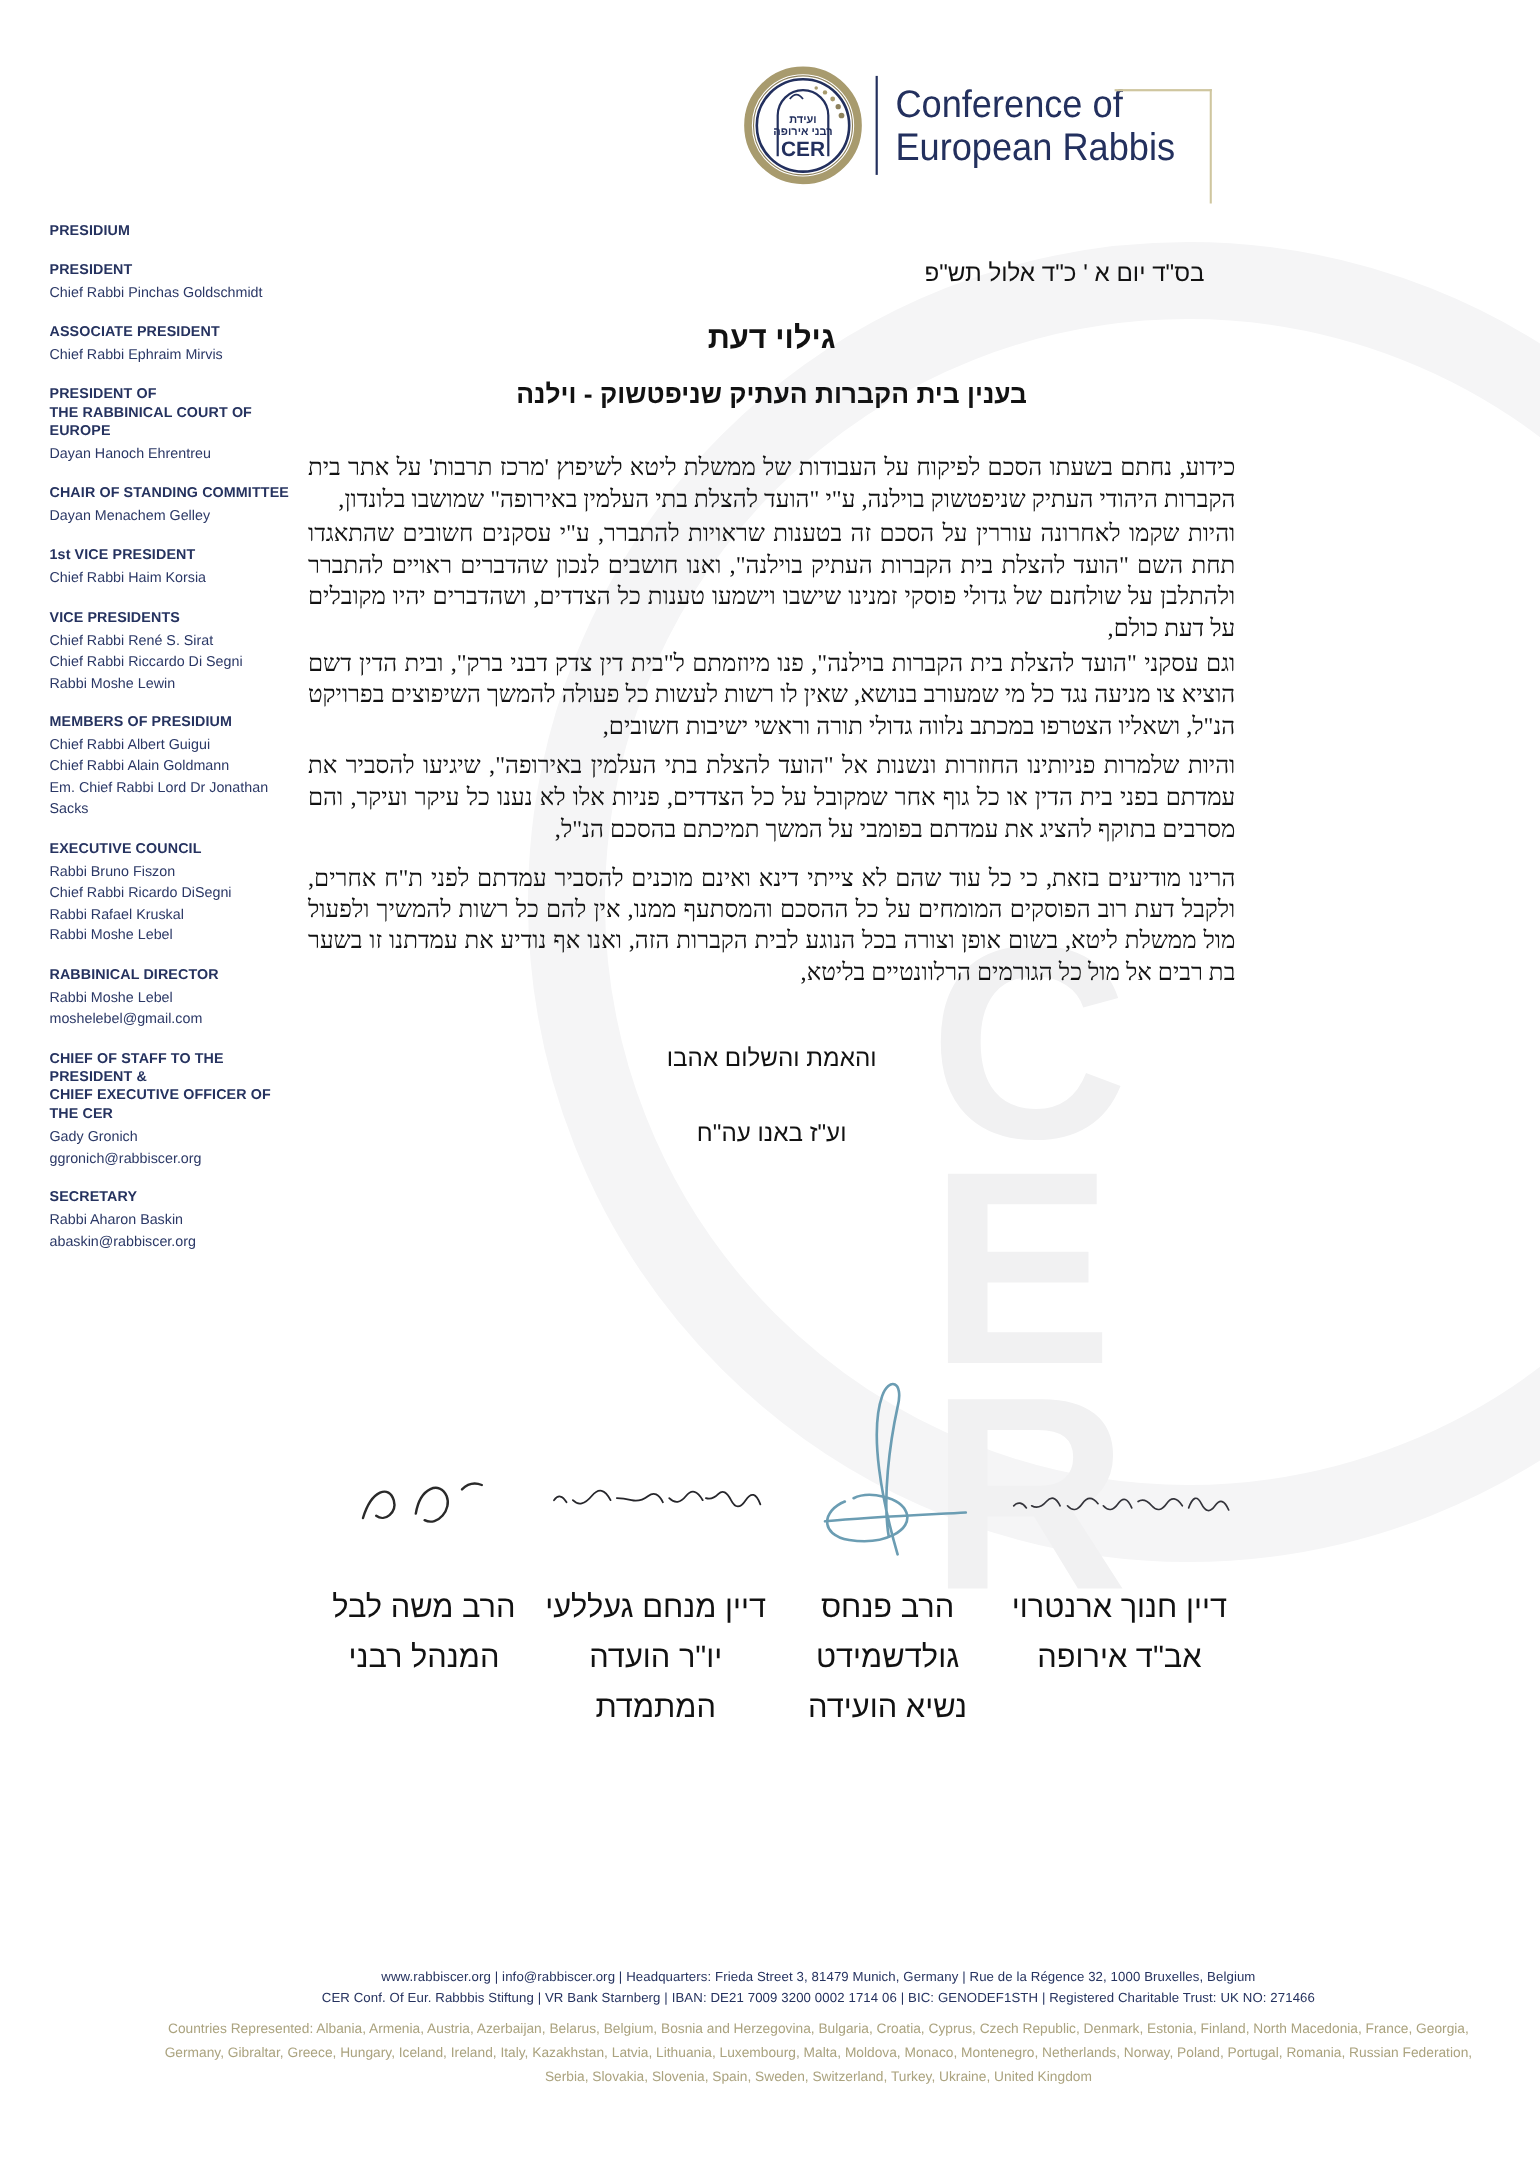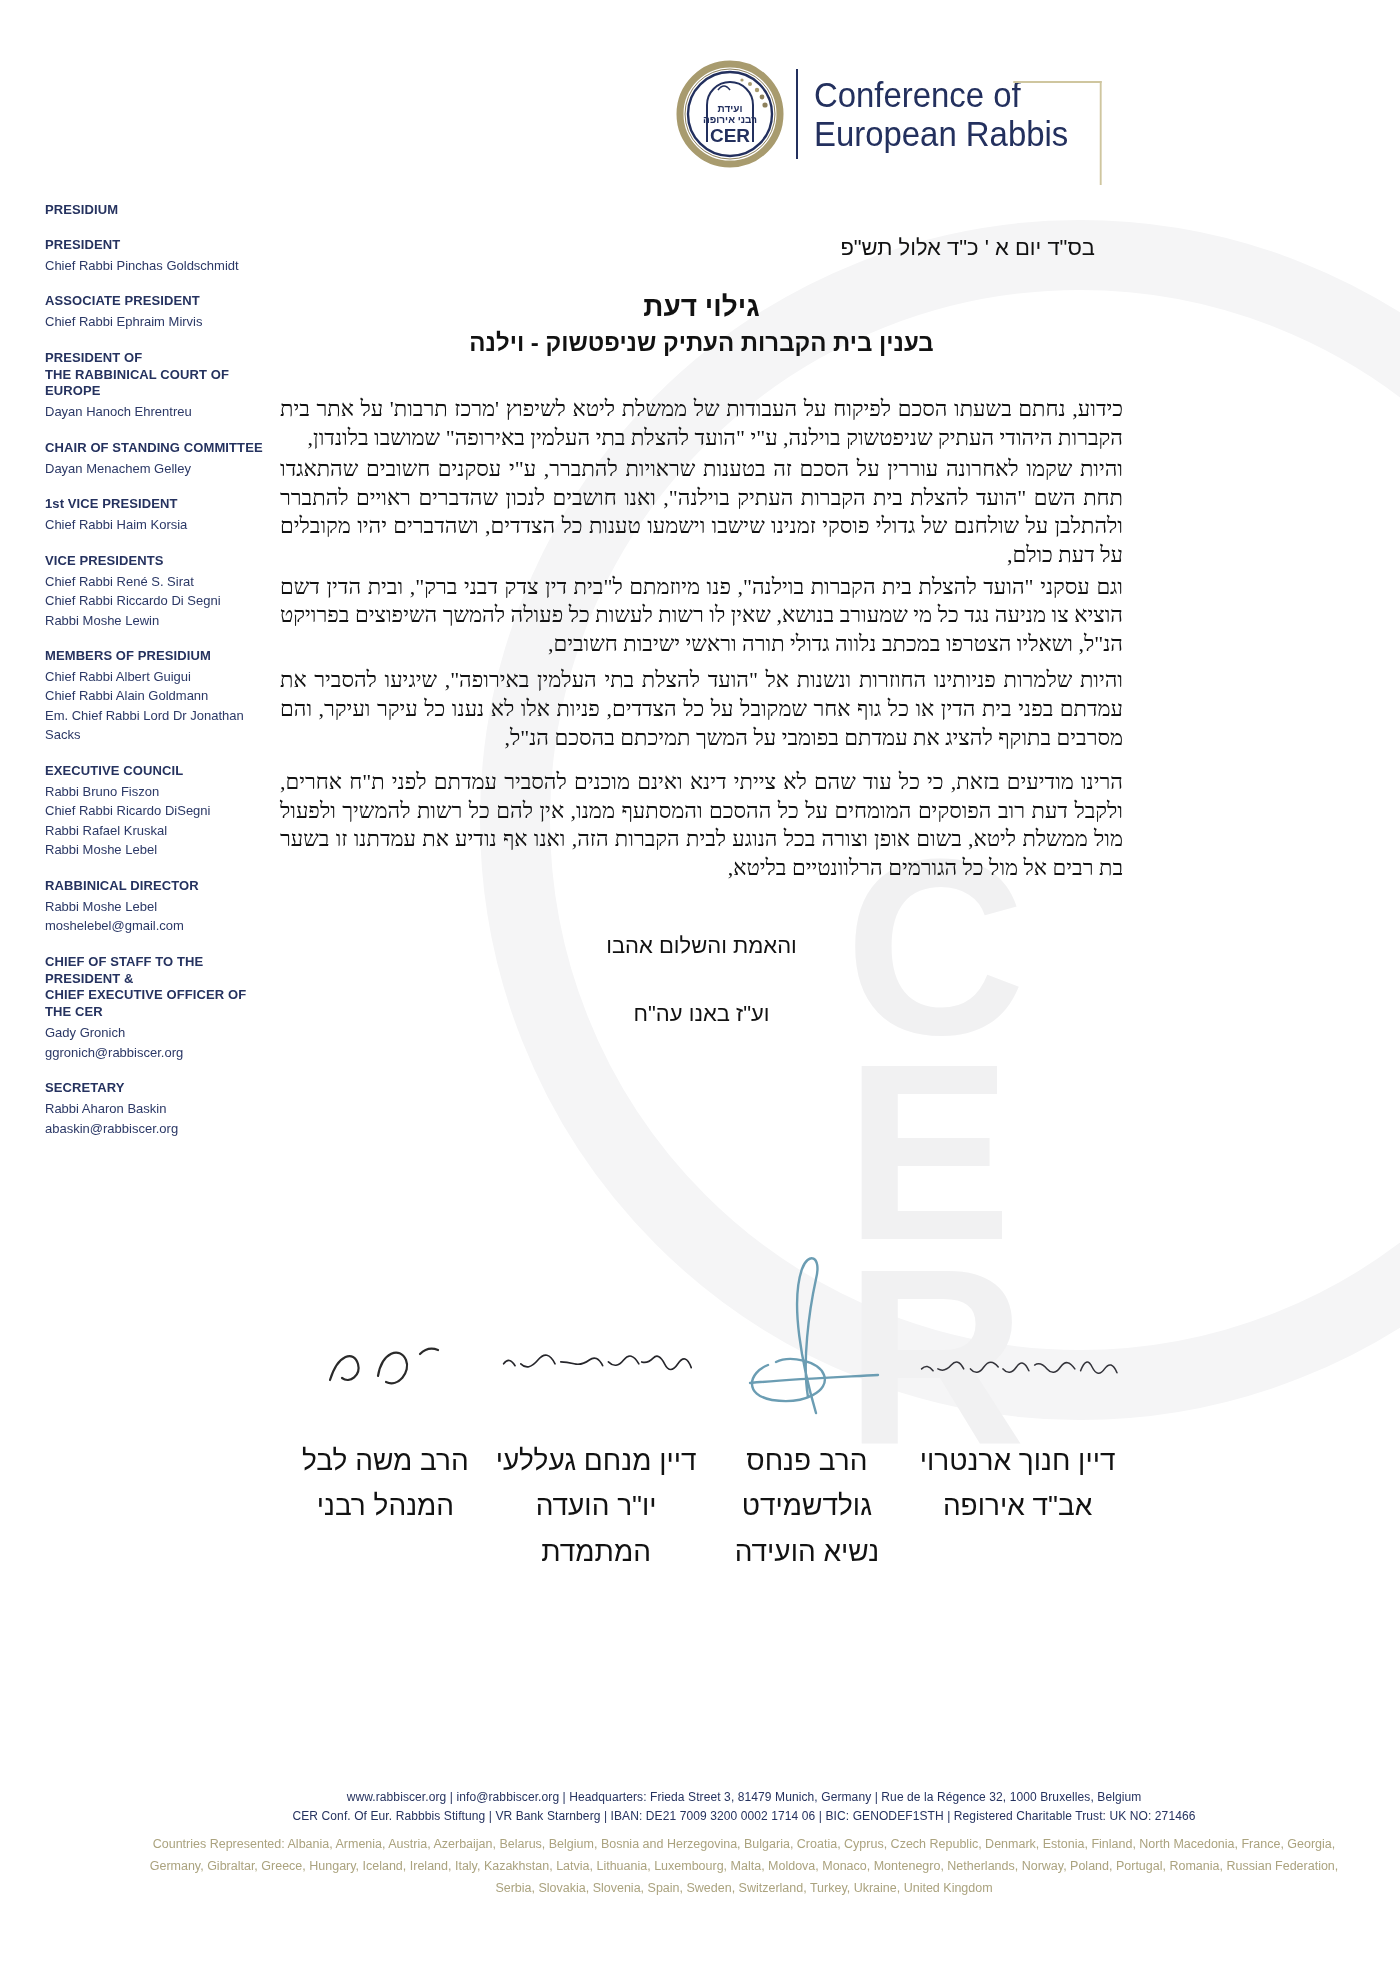--- a/index.html
+++ b/index.html
@@ -29,21 +29,21 @@
   }
   
   .sidebar{position:absolute;left:45px;top:202px;width:225px;z-index:2;color:#25325f;}
   .sb-section{margin-bottom:18px;}
   .sb-h{font-weight:bold;font-size:13px;line-height:1.3;white-space:pre-line;letter-spacing:0.1px;}
   .sb-l{font-size:13px;line-height:1.5;white-space:pre-line;margin-top:2px;color:#2b3866;}
   
   .letter{position:absolute;left:280px;top:235px;width:843px;z-index:1;direction:rtl;}
   .date-line{text-align:right;font-size:22px;padding-left:0;padding-right:28px;}
   .title{text-align:center;font-weight:bold;font-size:28px;margin-top:30px;}
-  .subtitle{text-align:center;font-weight:bold;font-size:24px;margin-top:6px;}
+  .subtitle{text-align:center;font-weight:bold;font-size:24px;margin-top:22px;}
   .body-text{margin-top:38px;font-size:22px;line-height:1.3;font-family:Liberation Serif, serif;}
   .para{margin:0 0 3px 0;text-align:justify;}
   .para.gap-sm{margin-top:8px;}
   .para.gap-md{margin-top:16px;}
   .closing{ text-align:center;font-size:22px;}
   .closing.c1{margin-top:50px;}
   .closing.c2{margin-top:42px;}
   
   .sign-row{position:absolute;left:280px;top:1242px;width:843px;z-index:1;display:flex;direction:rtl;}
   .sig-cell{width:25%;height:178px;display:flex;align-items:flex-end;justify-content:center;}

